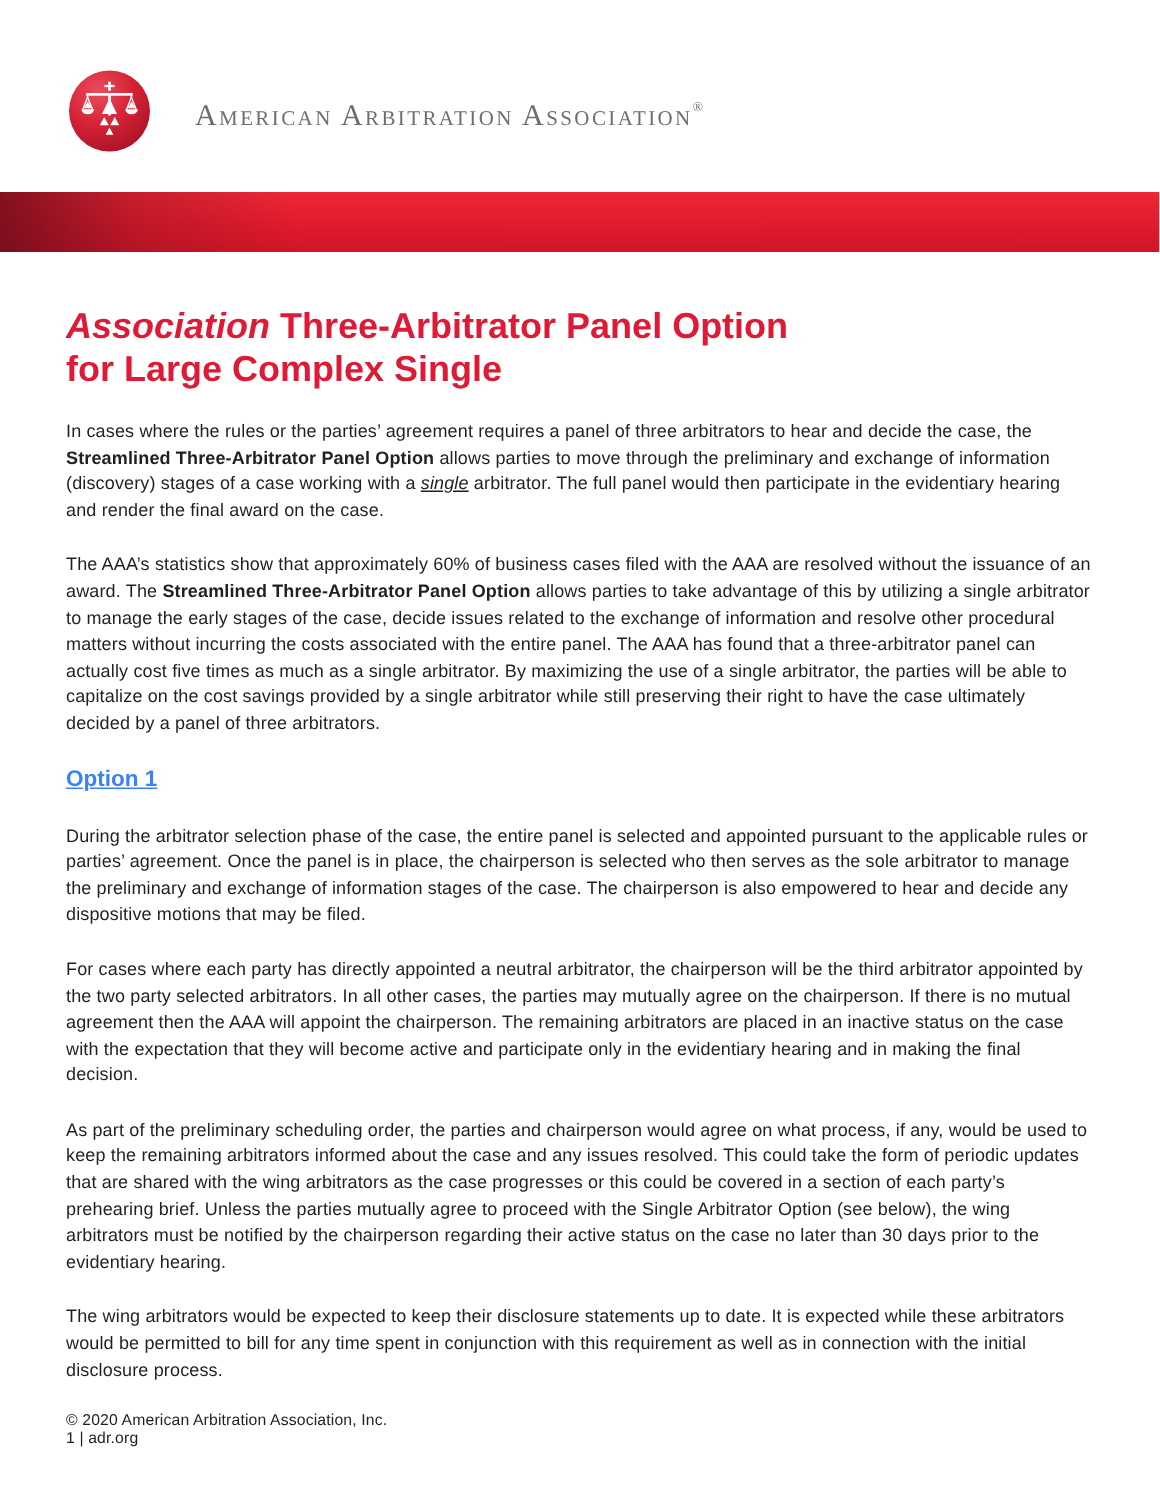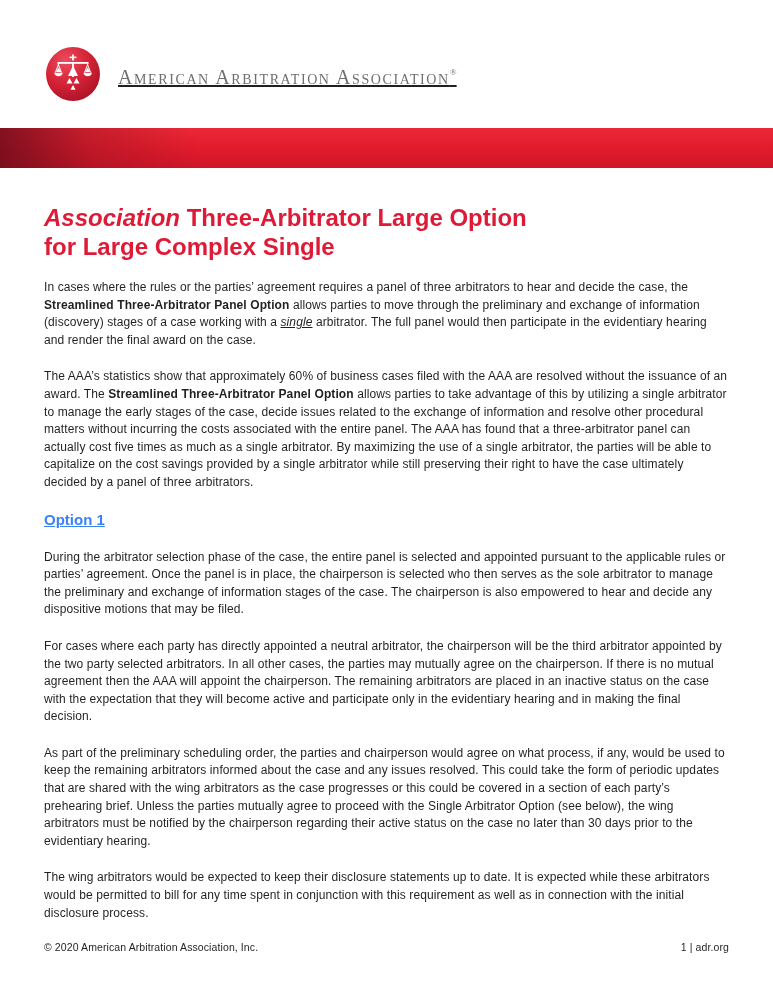--- a/index.html
+++ b/index.html
@@ -12,24 +12,23 @@
   }
   .page {
     position: relative;
     width: 773px; height: 1000px;
     background: #ffffff;
   }
   
   .header {
     display: flex;
     align-items: center;
-    gap: 16px;
+    gap: 28px;
     padding: 46px 44px 0 44px;
     height: 102px;
-    text-decoration: underline;
   }
   .logo-wrap { width: 58px; height: 58px; flex: 0 0 auto; }
   .wordmark {
     font-family: "Liberation Serif", serif;
     font-variant: small-caps;
     font-size: 20px;
     letter-spacing: 1.6px;
     color: #6D6E71;
     white-space: nowrap;
     line-height: 1;
@@ -80,20 +79,21 @@
   
   .footer {
     position: absolute;
     left: 44px; right: 44px;
     top: 941px;
     display: flex;
     justify-content: space-between;
     font-size: 10.5px;
     color: #231F20;
     letter-spacing: 0.1px;
+    flex-direction: column;
   }
 </style>
 </head>
 <body>
 
 <div class="page">
 
   <div class="header">
     <div class="logo-wrap">
       <svg width="58" height="58" viewBox="0 0 58 58">
@@ -133,21 +133,21 @@
         </g>
       </svg>
     </div>
     <div class="wordmark"><span>American Arbitration Association</span><sup>®</sup></div>
   </div>
 
   <div class="band"></div>
 
   <div class="content">
 
-    <h1><span class="it">Association</span><span> Three-Arbitrator Large Option</span><br><span>for Large Complex Single</span></h1>
+    <h1><span class="it">Association</span><span> Three-Arbitrator Panel Option</span><br><span>for Large Complex Single</span></h1>
 
     <p><span>In cases where the rules or the parties’ agreement requires a panel of three arbitrators to hear and decide the case, the </span><strong>Streamlined Three-Arbitrator Panel Option</strong><span> allows parties to move through the preliminary and exchange of information (discovery) stages of a case working with a </span><span class="u-it">single</span><span> arbitrator. The full panel would then participate in the evidentiary hearing and render the final award on the case.</span></p>
 
     <p><span>The AAA’s statistics show that approximately 60% of business cases filed with the AAA are resolved without the issuance of an award. The </span><strong>Streamlined Three-Arbitrator Panel Option</strong><span> allows parties to take advantage of this by utilizing a single arbitrator to manage the early stages of the case, decide issues related to the exchange of information and resolve other procedural matters without incurring the costs associated with the entire panel. The AAA has found that a three-arbitrator panel can actually cost five times as much as a single arbitrator. By maximizing the use of a single arbitrator, the parties will be able to capitalize on the cost savings provided by a single arbitrator while still preserving their right to have the case ultimately decided by a panel of three arbitrators.</span></p>
 
     <h2>Option 1</h2>
 
     <p>During the arbitrator selection phase of the case, the entire panel is selected and appointed pursuant to the applicable rules or parties’ agreement. Once the panel is in place, the chairperson is selected who then serves as the sole arbitrator to manage the preliminary and exchange of information stages of the case. The chairperson is also empowered to hear and decide any dispositive motions that may be filed.</p>
 
     <p>For cases where each party has directly appointed a neutral arbitrator, the chairperson will be the third arbitrator appointed by the two party selected arbitrators. In all other cases, the parties may mutually agree on the chairperson. If there is no mutual agreement then the AAA will appoint the chairperson. The remaining arbitrators are placed in an inactive status on the case with the expectation that they will become active and participate only in the evidentiary hearing and in making the final decision.</p>

